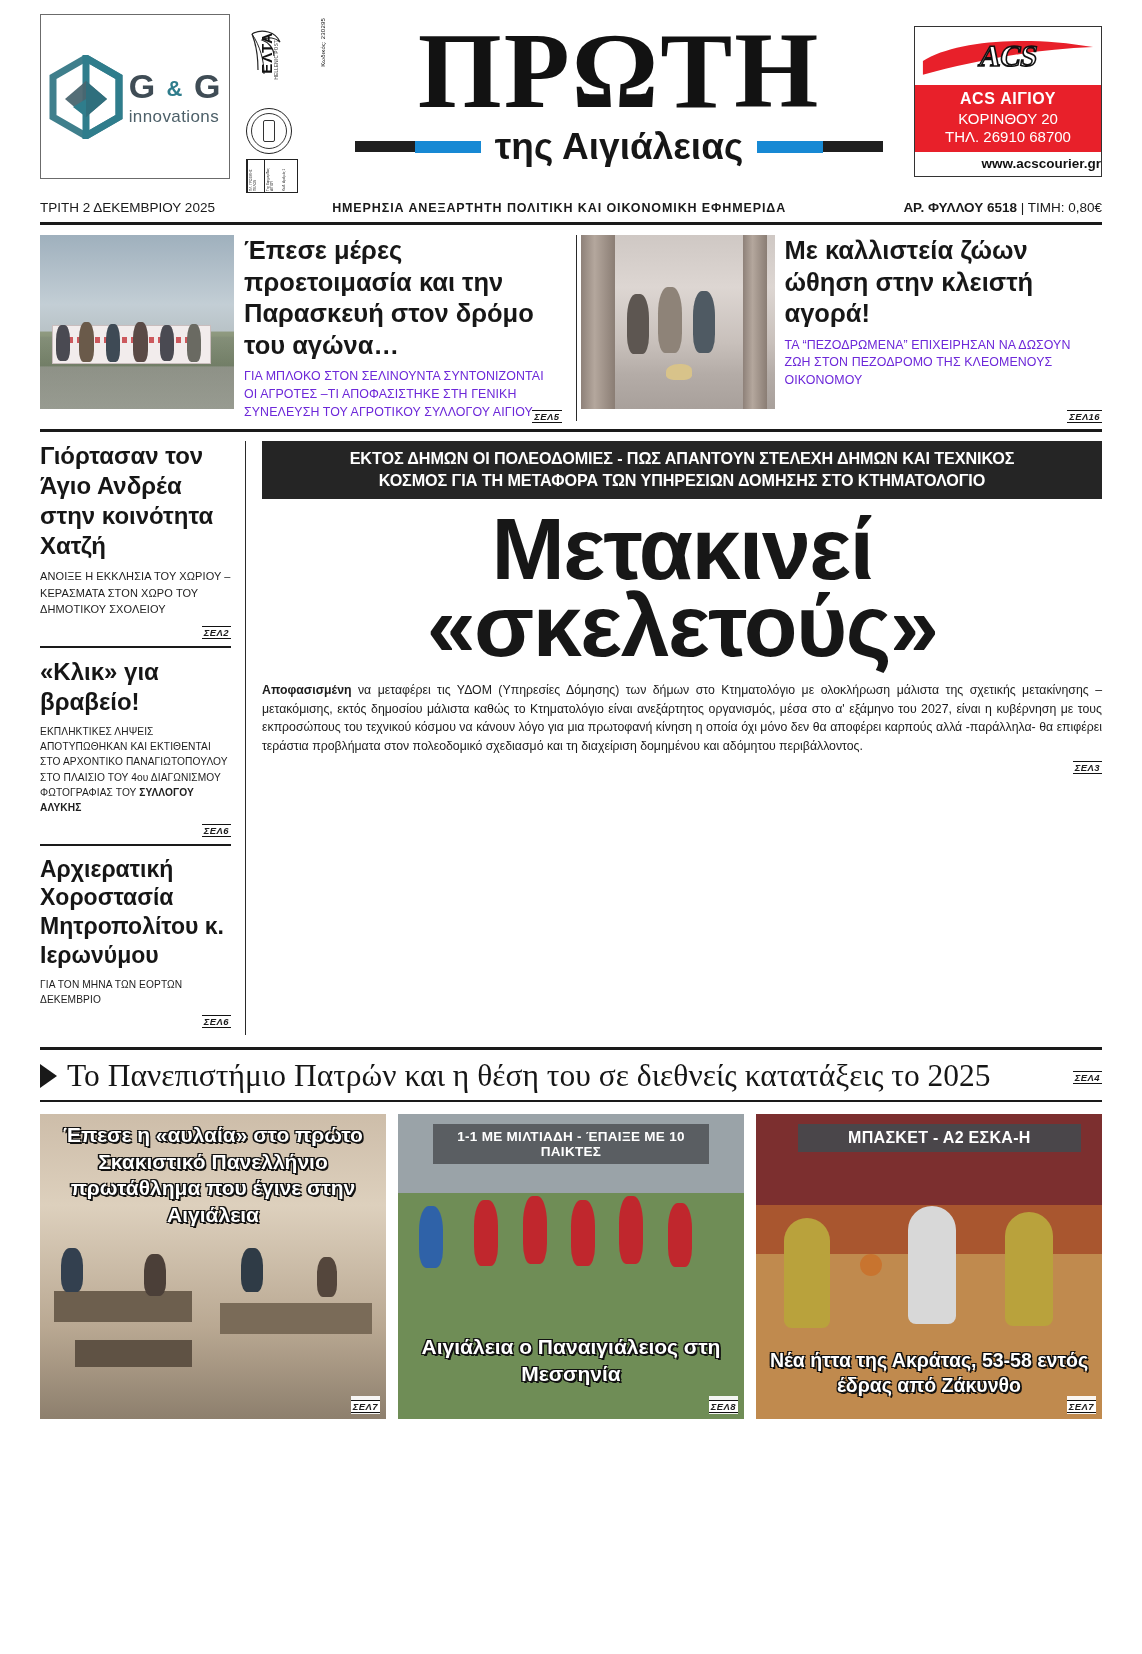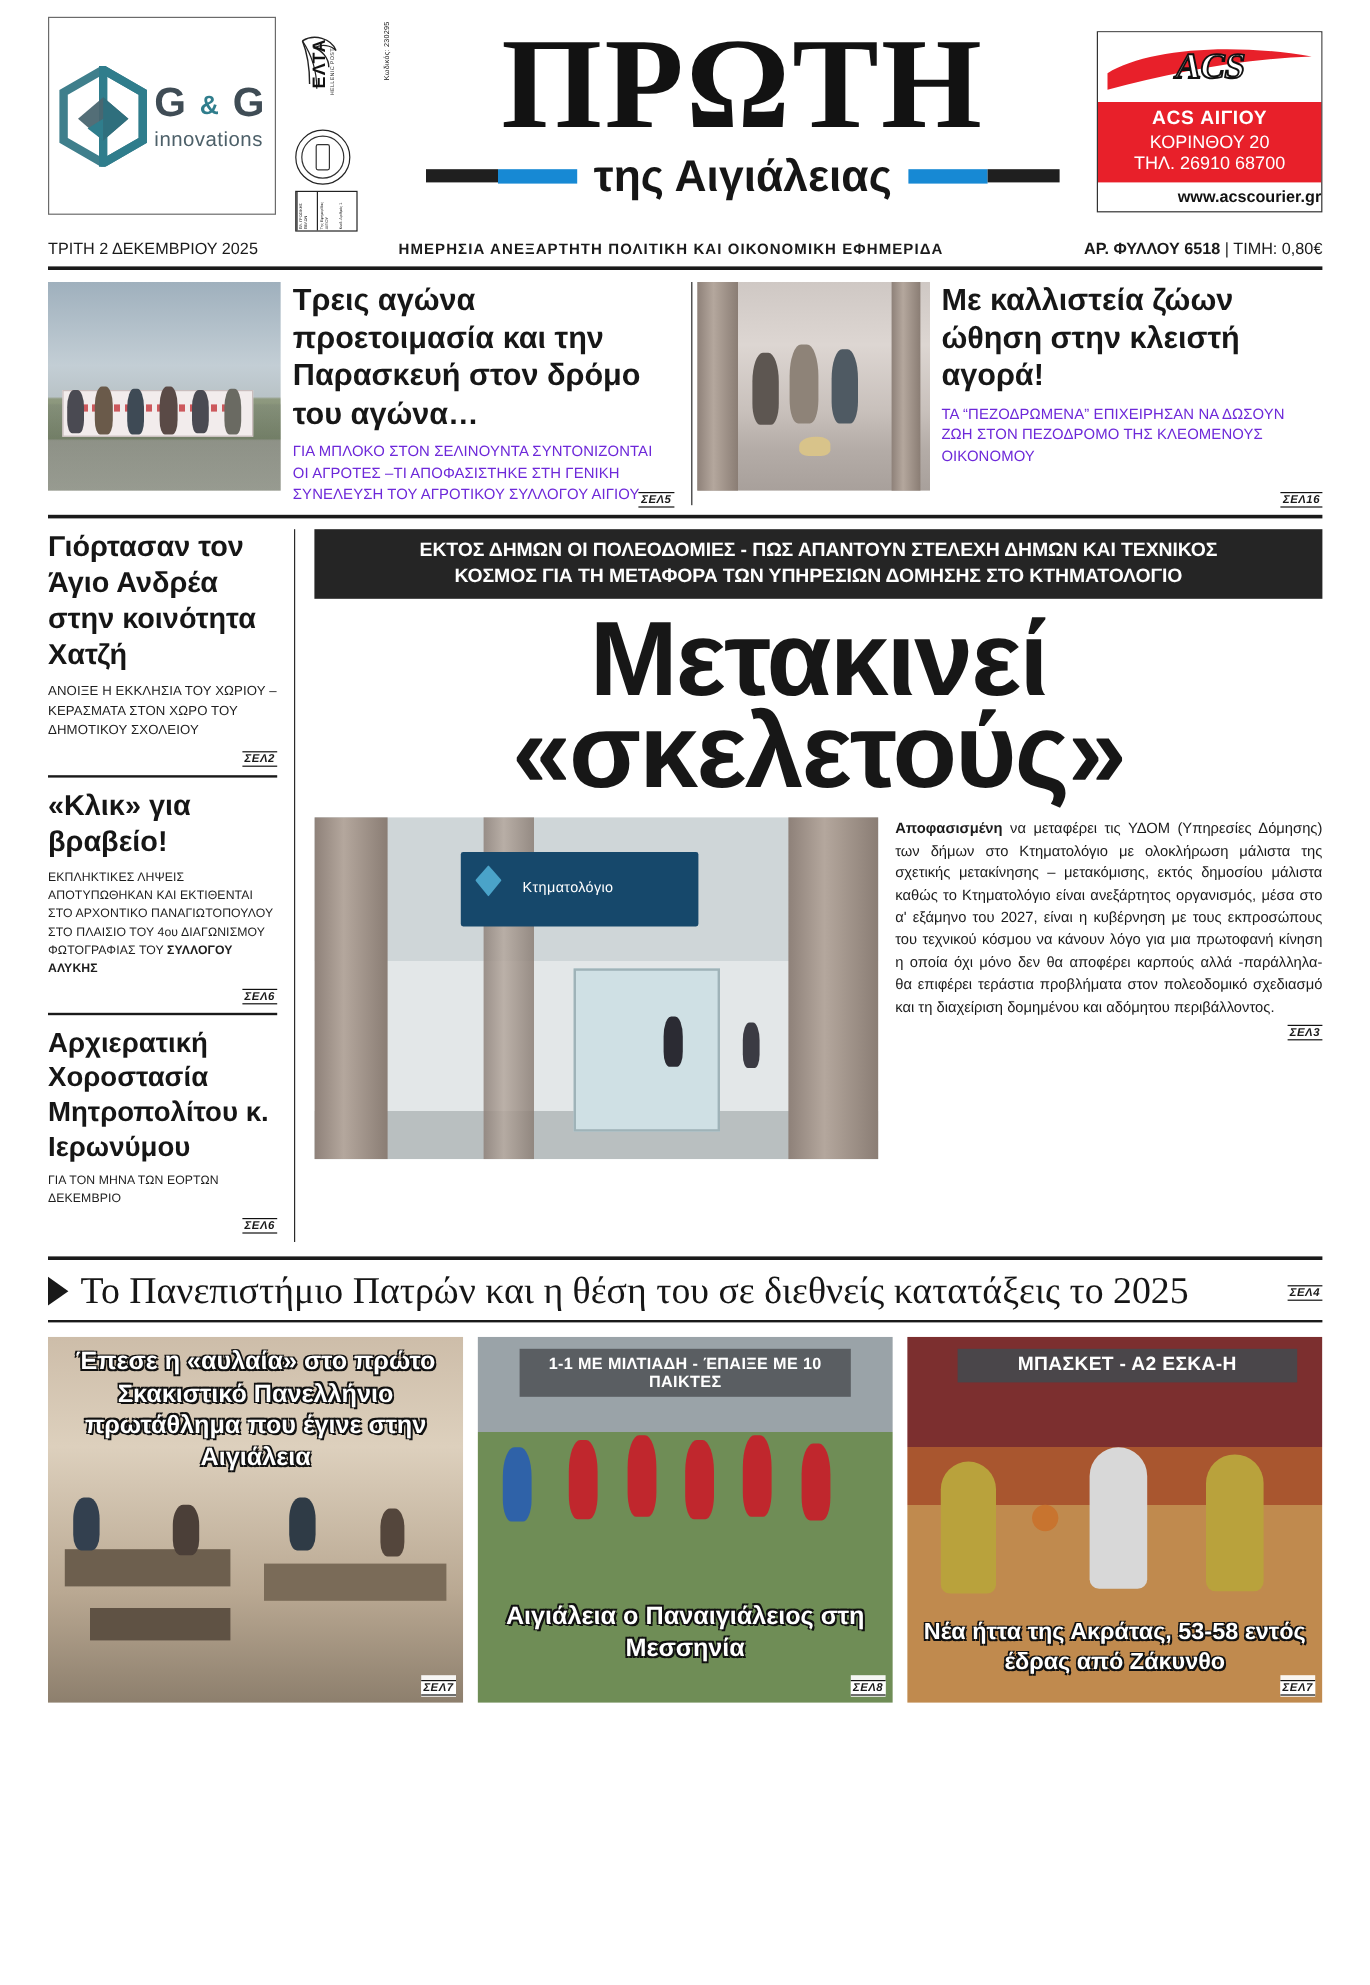--- a/index.html
+++ b/index.html
@@ -278,21 +278,21 @@
         <div class="ph protest"></div>
         <div class="banner-red"></div>
         <div class="figure" style="left:8%;top:52%;width:14px;height:36px;background:#4a4a52"></div>
         <div class="figure" style="left:20%;top:50%;width:15px;height:40px;background:#6a5a4a"></div>
         <div class="figure" style="left:34%;top:51%;width:14px;height:38px;background:#3e4a55"></div>
         <div class="figure" style="left:48%;top:50%;width:15px;height:40px;background:#5a4a46"></div>
         <div class="figure" style="left:62%;top:52%;width:14px;height:36px;background:#4a4a52"></div>
         <div class="figure" style="left:76%;top:51%;width:14px;height:38px;background:#6a6a62"></div>
       </div>
       <div class="teaser-txt">
-        <div class="teaser-h">Τρεις αγώνα προετοιμασία και την Παρασκευή στον δρόμο του αγώνα…</div>
+        <div class="teaser-h">Έπεσε μέρες προετοιμασία και την Παρασκευή στον δρόμο του αγώνα…</div>
         <div class="teaser-k">ΓΙΑ ΜΠΛΟΚΟ ΣΤΟΝ ΣΕΛΙΝΟΥΝΤΑ ΣΥΝΤΟΝΙΖΟΝΤΑΙ ΟΙ ΑΓΡΟΤΕΣ –ΤΙ ΑΠΟΦΑΣΙΣΤΗΚΕ ΣΤΗ ΓΕΝΙΚΗ ΣΥΝΕΛΕΥΣΗ ΤΟΥ ΑΓΡΟΤΙΚΟΥ ΣΥΛΛΟΓΟΥ ΑΙΓΙΟΥ</div>
         <div class="pgref pgref-r">ΣΕΛ5</div>
       </div>
     </div>
 
     <div class="teaser right">
       <div class="teaser-photo">
         <div class="ph crowd-market"></div>
         <div class="pillar" style="left:0;top:0;width:18%;height:100%"></div>
         <div class="pillar" style="right:4%;top:0;width:12%;height:100%"></div>
@@ -341,33 +341,20 @@
     <div class="col-main">
       <div class="headline-band">
         <div>ΕΚΤΟΣ ΔΗΜΩΝ ΟΙ ΠΟΛΕΟΔΟΜΙΕΣ - ΠΩΣ ΑΠΑΝΤΟΥΝ ΣΤΕΛΕΧΗ ΔΗΜΩΝ ΚΑΙ ΤΕΧΝΙΚΟΣ</div>
         <div>ΚΟΣΜΟΣ  ΓΙΑ ΤΗ ΜΕΤΑΦΟΡΑ ΤΩΝ ΥΠΗΡΕΣΙΩΝ ΔΟΜΗΣΗΣ ΣΤΟ ΚΤΗΜΑΤΟΛΟΓΙΟ</div>
       </div>
 
       <div class="mega">Μετακινεί</div>
       <div class="mega" style="margin-top:-22px">«σκελετούς»</div>
 
       <div class="story-row">
-        <div class="story-photo">
-          <div class="ph ktima"></div>
-          <div class="pillar" style="left:0;top:0;width:13%;height:100%"></div>
-          <div class="pillar" style="left:30%;top:0;width:9%;height:100%;opacity:.85"></div>
-          <div class="pillar" style="right:0;top:0;width:16%;height:100%"></div>
-          <div class="ktima-sign">
-            <div class="ktima-leaf"></div>
-            <span>Κτηματολόγιο</span>
-          </div>
-          <div style="position:absolute;left:46%;top:44%;width:26%;height:48%;background:#cfe0e4;border:2px solid #9fb3b8"></div>
-          <div class="figure" style="left:62%;top:58%;width:16px;height:42px;background:#2b2b33"></div>
-          <div class="figure" style="left:76%;top:60%;width:14px;height:38px;background:#3b3b43"></div>
-        </div>
 
         <div class="story-text">
           <p><b>Αποφασισμένη</b><span> να μεταφέρει τις ΥΔΟΜ (Υπηρεσίες Δόμησης) των δήμων στο Κτηματολόγιο με ολοκλήρωση μάλιστα της σχετικής μετακίνησης – μετακόμισης, εκτός δημοσίου μάλιστα καθώς το Κτηματολόγιο είναι ανεξάρτητος οργανισμός, μέσα στο α' εξάμηνο του 2027, είναι η κυβέρνηση με τους εκπροσώπους του τεχνικού κόσμου να κάνουν λόγο για μια πρωτοφανή κίνηση η οποία όχι μόνο δεν θα αποφέρει καρπούς αλλά -παράλληλα- θα επιφέρει τεράστια προβλήματα στον πολεοδομικό σχεδιασμό και τη διαχείριση δομημένου και αδόμητου περιβάλλοντος.</span></p>
           <div class="story-foot"><span class="pgref">ΣΕΛ3</span></div>
         </div>
       </div>
     </div>
   </div>
 
   <div class="uni-wrap">

